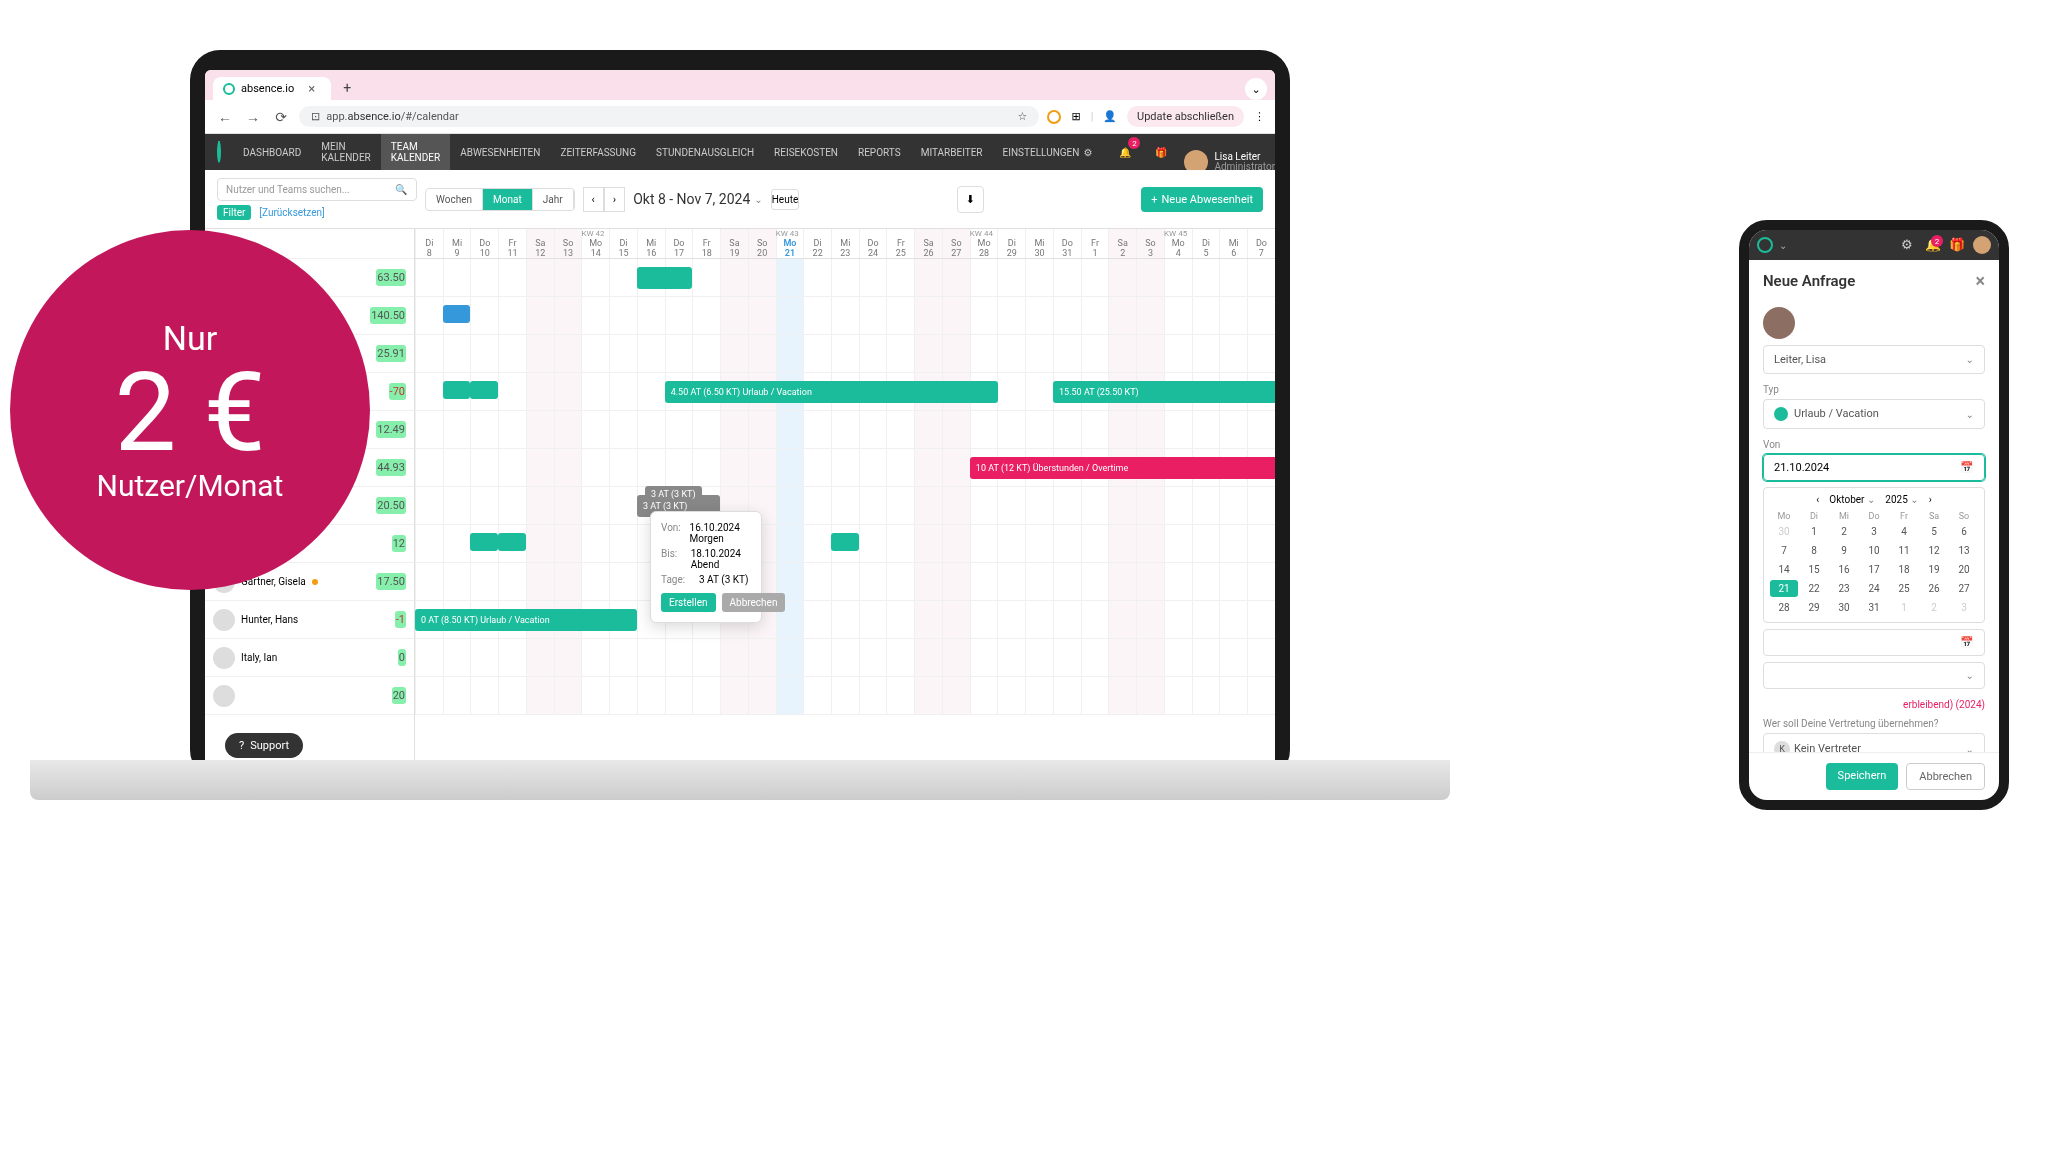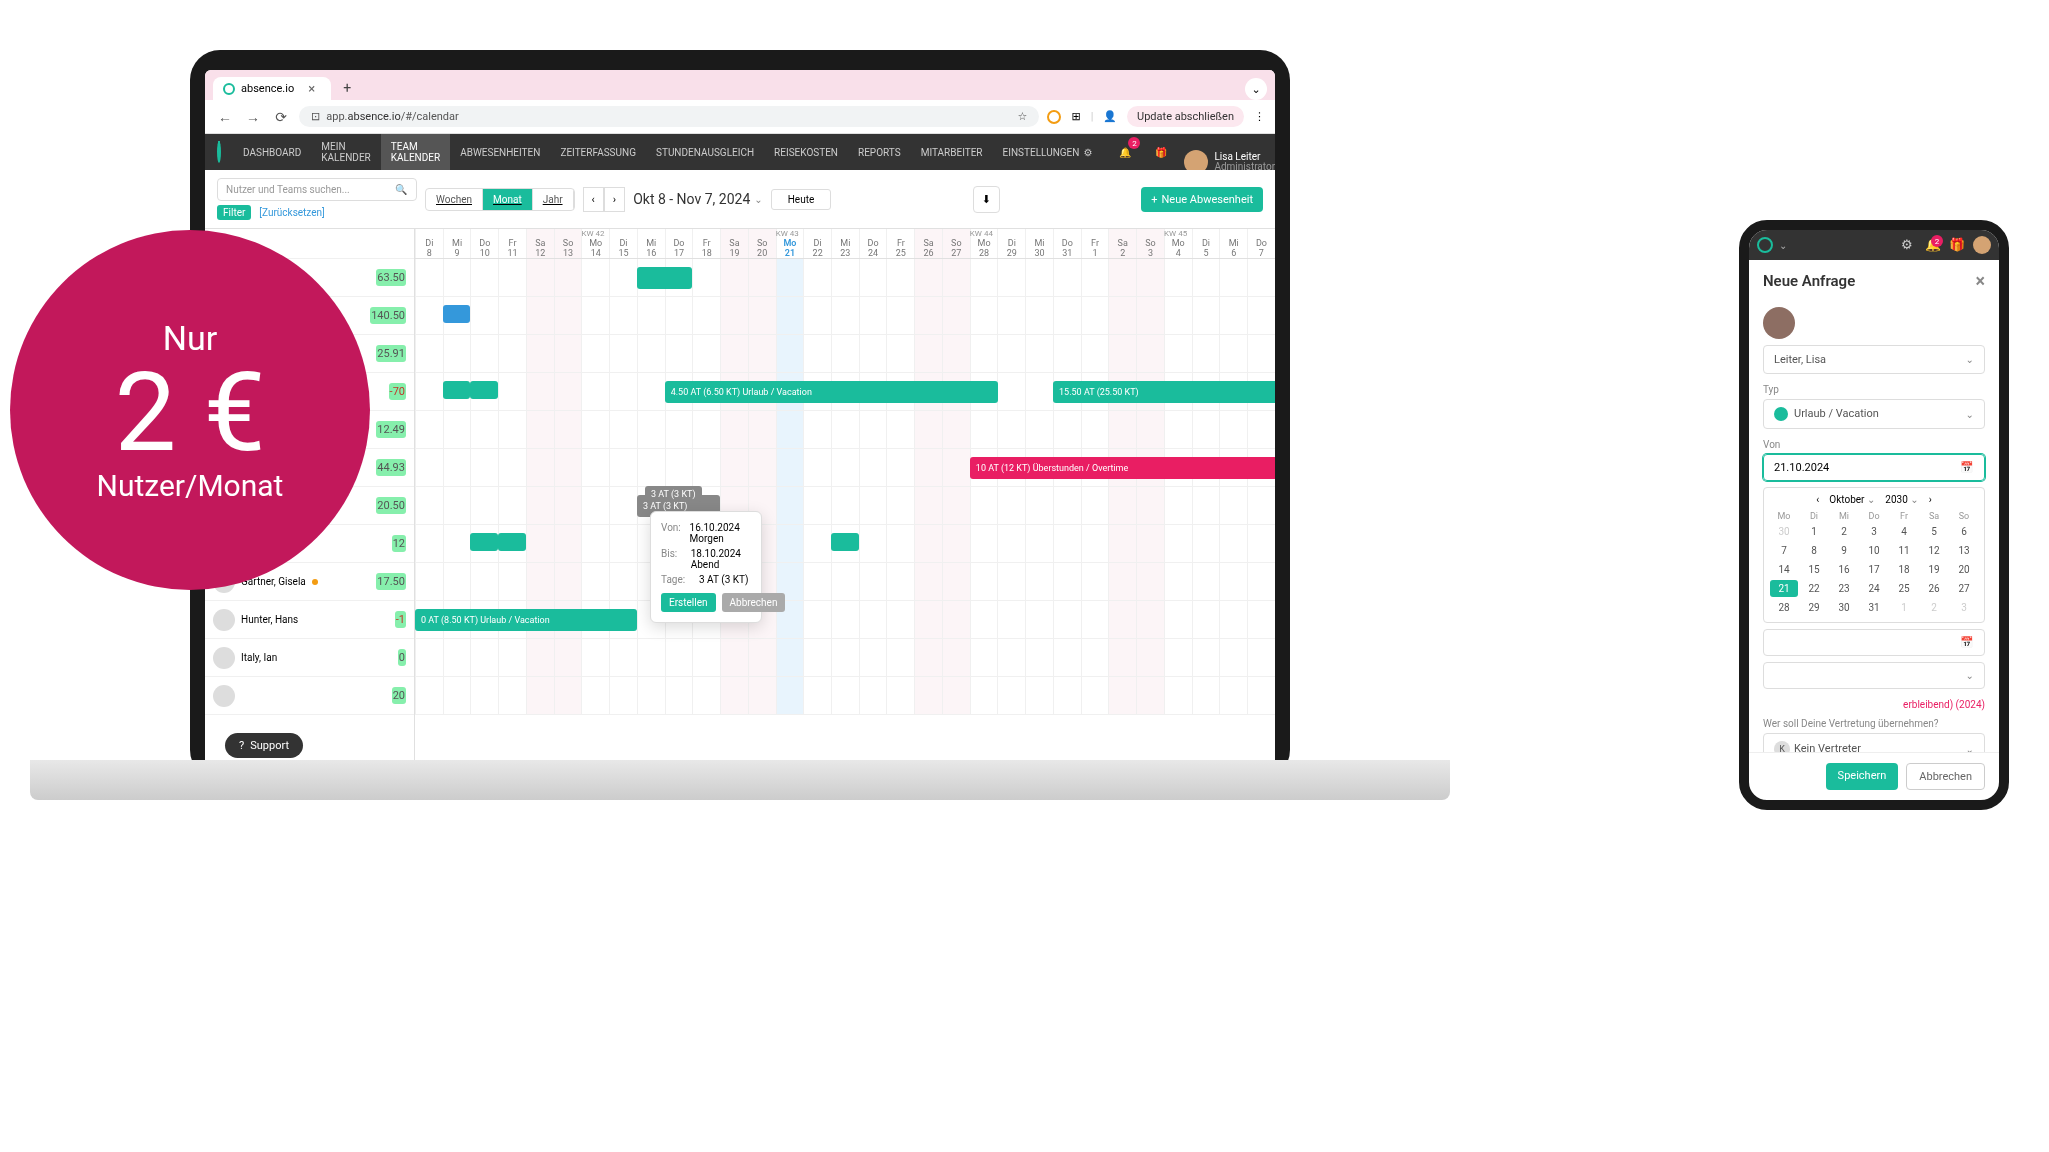--- a/index.html
+++ b/index.html
@@ -32,27 +32,27 @@
 .icon-btn { width:26px; height:26px; display:flex; align-items:center; justify-content:center; position:relative; }
 .badge-notif { position:absolute; top:-2px; right:-2px; background:#e91e63; color:#fff; border-radius:50%; width:12px; height:12px; font-size:8px; display:flex; align-items:center; justify-content:center; }
 .user-chip { display:flex; align-items:center; gap:6px;margin-top:19px; }
 .avatar-sm { width:24px; height:24px; border-radius:50%; background:#d4a373; }
 .user-txt { display:flex; flex-direction:column; line-height:1; }
 .user-role { font-size:10px; color:#999; }
 
 
 .toolbar { background:#fff; border-bottom:1px solid #e0e0e0; padding:8px 12px; display:flex; align-items:center; gap:8px; }
 .search-box { width:200px; border:1px solid #ddd; border-radius:4px; padding:5px 8px; display:flex; align-items:center; gap:6px; color:#999; font-size:10px; }
-.view-tabs { display:flex; border:1px solid #ddd; border-radius:4px; overflow:hidden;text-decoration:underline; }
+.view-tabs { display:flex; border:1px solid #ddd; border-radius:4px; overflow:hidden; }
 .view-tab { padding:5px 10px; font-size:10px; color:#555; border-right:1px solid #ddd; }
 .view-tab.active { background:#1abc9c; color:#fff; }
 .nav-arrows { display:flex; }
 .nav-arr { border:1px solid #ddd; padding:5px 8px; font-size:11px; }
 .date-range { font-size:14px; color:#333; display:flex; align-items:center; gap:4px; }
-.heute-btn { border:1px solid #ddd; border-radius:3px; padding:4px 16px; font-size:10px; }
+.heute-btn { border:1px solid #ddd; border-radius:3px; padding:4px 0; font-size:10px; }
 .new-absence { background:#1abc9c; color:#fff; border-radius:4px; padding:6px 10px; font-size:11px; display:flex; align-items:center; gap:4px; margin-left:auto; }
 .dl-btn { border:1px solid #ddd; padding:6px 8px; border-radius:4px; }
 
 
 .filter-row { padding:4px 12px; display:flex; gap:8px; font-size:10px; align-items:center; border-bottom:1px solid #eee; }
 .filter-chip { background:#1abc9c; color:#fff; padding:2px 6px; border-radius:3px; }
 .filter-reset { color:#3498db; }
 
 
 .cal-wrap { flex:1; display:flex; overflow:hidden; position:relative; }
@@ -834,21 +834,21 @@
     </div>
     <div class="m-lbl">Von</div>
     <div class="m-date-in">
       <span>21.10.2024</span>
       <span>📅</span>
     </div>
     <div class="m-cal">
       <div class="m-cal-hdr">
         <span>‹</span>
         <span><span>Oktober</span> <span class="chev">⌄</span></span>
-        <span><span>2030</span> <span class="chev">⌄</span></span>
+        <span><span>2025</span> <span class="chev">⌄</span></span>
         <span>›</span>
       </div>
       <div class="m-cal-grid" id="m-cal-grid">
           <div class="m-day-name">Mo</div>
           <div class="m-day-name">Di</div>
           <div class="m-day-name">Mi</div>
           <div class="m-day-name">Do</div>
           <div class="m-day-name">Fr</div>
           <div class="m-day-name">Sa</div>
           <div class="m-day-name">So</div>

